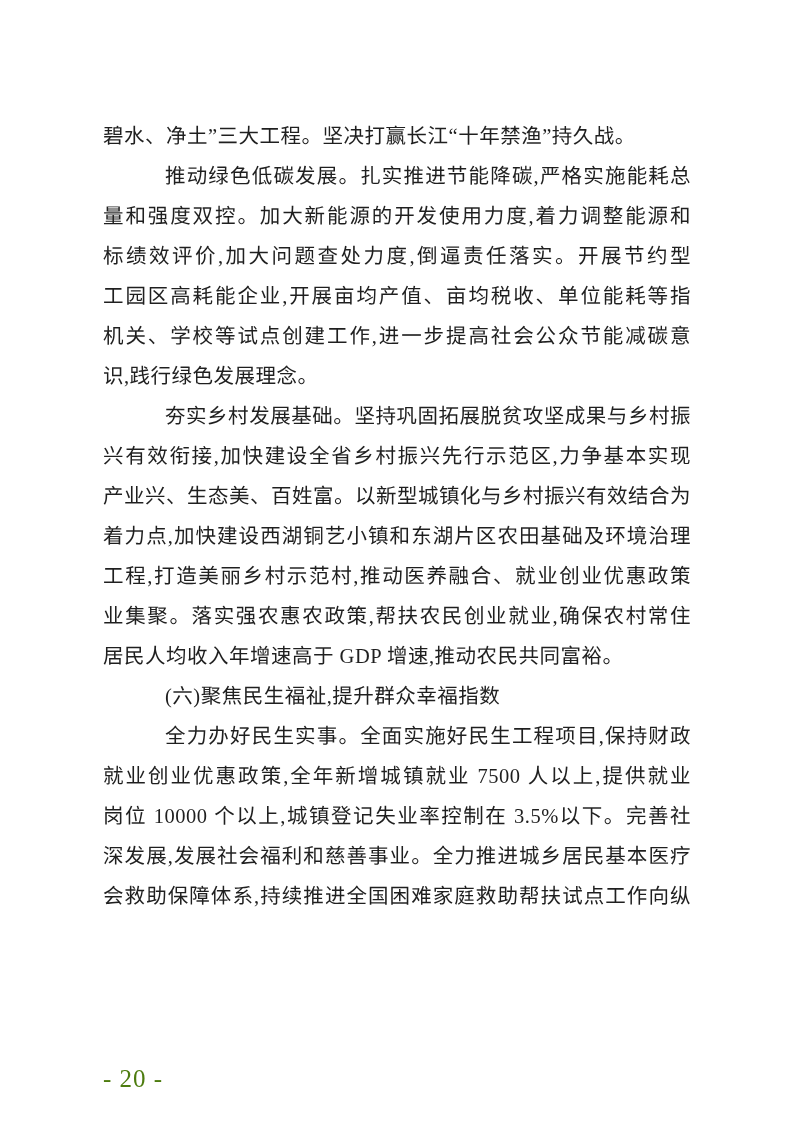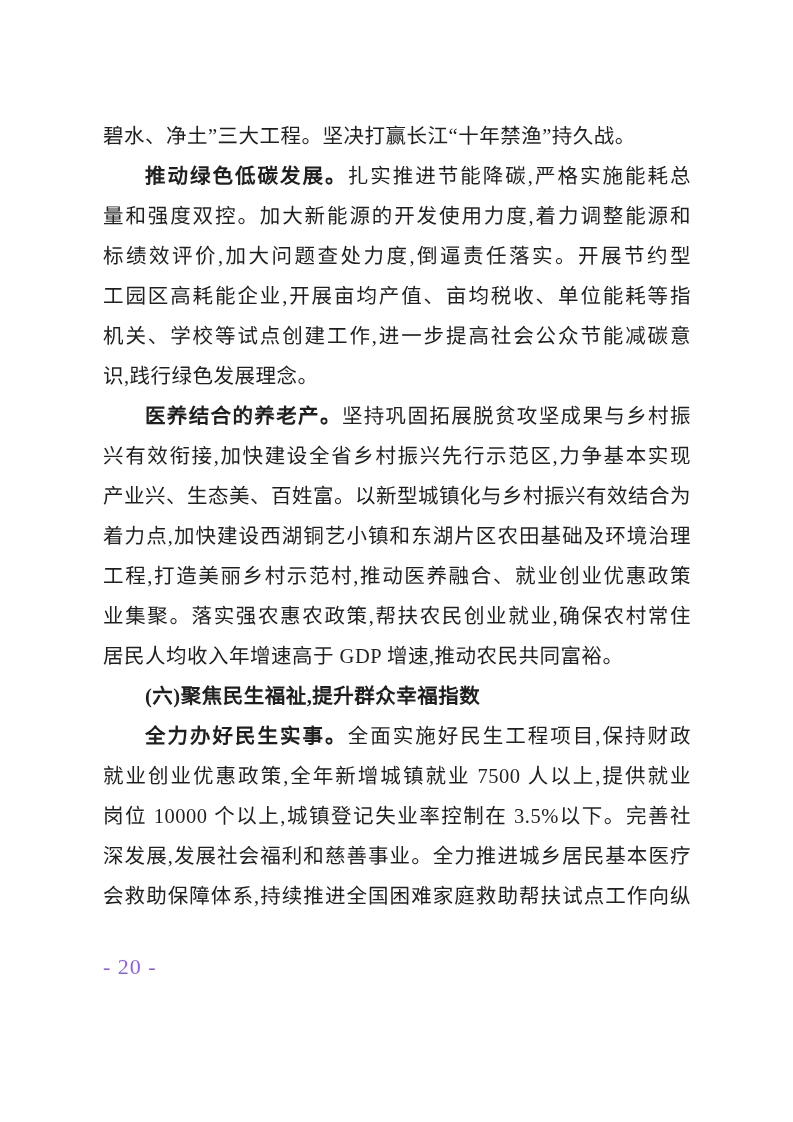--- a/index.html
+++ b/index.html
@@ -32,45 +32,46 @@
   }
   .line.justify {
     text-align: justify;
     text-align-last: justify;
     text-justify: inter-character;
   }
   .line.indent {
     padding-left: 42px;
   }
   .bold {
-    font-weight: 700;
+    font-weight: 400;
+    margin-left: 20px;
   }
   .page-footer {
     position: absolute;
     left: 103px;
-    top: 952px;
-    font-size: 22px;
+    top: 1064px;
+    font-size: 25px;
     line-height: 30px;
-    color: #8b5cf6;
+    color: #4d7c0f;
     letter-spacing: 1px;
   }
 </style>
 </head>
 <body>
 
 <div class="page">
   <div class="text-block">
       <div class="line"><span class="regular">碧水、净土”三大工程。坚决打赢长江“十年禁渔”持久战。</span></div>
       <div class="line indent justify"><span class="bold">推动绿色低碳发展。</span><span class="regular">扎实推进节能降碳,严格实施能耗总</span></div>
       <div class="line justify"><span class="regular">量和强度双控。加大新能源的开发使用力度,着力调整能源和</span></div>
       <div class="line justify"><span class="regular">标绩效评价,加大问题查处力度,倒逼责任落实。开展节约型</span></div>
       <div class="line justify"><span class="regular">工园区高耗能企业,开展亩均产值、亩均税收、单位能耗等指</span></div>
       <div class="line justify"><span class="regular">机关、学校等试点创建工作,进一步提高社会公众节能减碳意</span></div>
       <div class="line"><span class="regular">识,践行绿色发展理念。</span></div>
-      <div class="line indent justify"><span class="bold">医养结合的养老产。</span><span class="regular">坚持巩固拓展脱贫攻坚成果与乡村振</span></div>
+      <div class="line indent justify"><span class="bold">夯实乡村发展基础。</span><span class="regular">坚持巩固拓展脱贫攻坚成果与乡村振</span></div>
       <div class="line justify"><span class="regular">兴有效衔接,加快建设全省乡村振兴先行示范区,力争基本实现</span></div>
       <div class="line justify"><span class="regular">产业兴、生态美、百姓富。以新型城镇化与乡村振兴有效结合为</span></div>
       <div class="line justify"><span class="regular">着力点,加快建设西湖铜艺小镇和东湖片区农田基础及环境治理</span></div>
       <div class="line justify"><span class="regular">工程,打造美丽乡村示范村,推动医养融合、就业创业优惠政策</span></div>
       <div class="line justify"><span class="regular">业集聚。落实强农惠农政策,帮扶农民创业就业,确保农村常住</span></div>
       <div class="line"><span class="regular">居民人均收入年增速高于 GDP 增速,推动农民共同富裕。</span></div>
       <div class="line indent"><span class="bold">(六)聚焦民生福祉,提升群众幸福指数</span></div>
       <div class="line indent justify"><span class="bold">全力办好民生实事。</span><span class="regular">全面实施好民生工程项目,保持财政</span></div>
       <div class="line justify"><span class="regular">就业创业优惠政策,全年新增城镇就业 7500 人以上,提供就业</span></div>
       <div class="line justify"><span class="regular">岗位 10000 个以上,城镇登记失业率控制在 3.5%以下。完善社</span></div>

